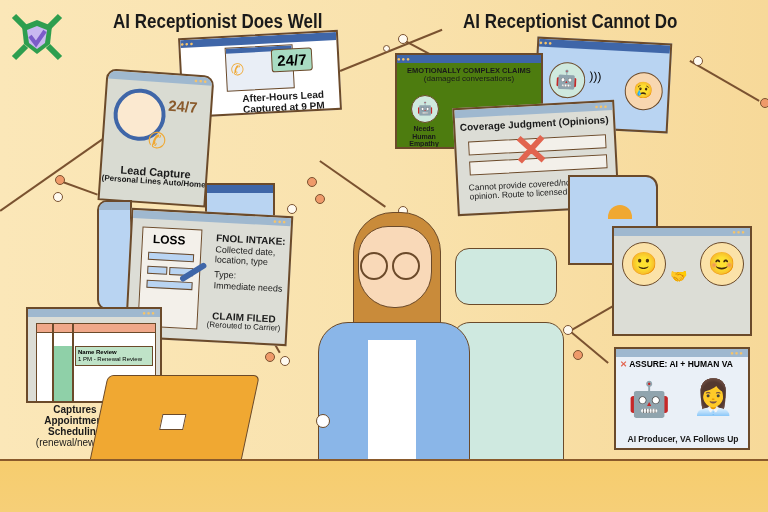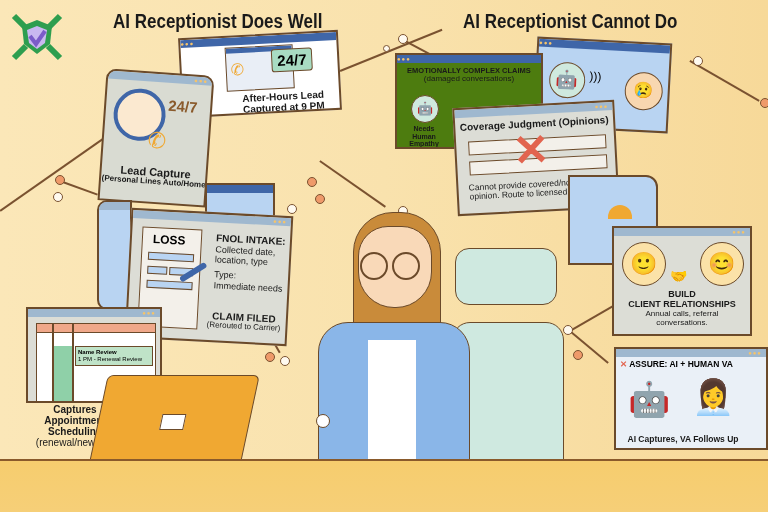--- a/index.html
+++ b/index.html
@@ -191,39 +191,33 @@
   <div style="position:absolute;left:38px;top:28px;width:24px;height:14px;background:#f0a832;border-radius:12px 12px 0 0;"></div>
 </div>
 
 <div class="win" style="left:612px;top:226px;width:140px;height:110px;background:#dcddd6;">
   <div class="bar" style="background:#9fb8cf;">
       <span class="dots" style="right:4px;">●●●</span>
     </div>
   <div style="position:absolute;left:8px;top:14px;width:42px;height:42px;border-radius:50%;background:#fbe2a8;border:1.5px solid #6b4a2a;text-align:center;line-height:42px;font-size:22px;">🙂</div>
   <div style="position:absolute;left:56px;top:40px;font-size:14px;">🤝</div>
   <div style="position:absolute;left:86px;top:14px;width:42px;height:42px;border-radius:50%;background:#fbe2a8;border:1.5px solid #6b4a2a;text-align:center;line-height:42px;font-size:22px;">😊</div>
-  <div class="lbl" style="left:0;top:62px;width:136px;font-size:8px;">
-    <div class="b" style="font-size:9px;">BUILD</div>
-    <div class="b" style="font-size:9px;">CLIENT RELATIONSHIPS</div>
-    <div>Annual calls, referral</div>
-    <div>conversations.</div>
-  </div>
-</div>
-
-<div class="win" style="left:614px;top:347px;width:154px;height:103px;background:#eaf0f7;">
+</div>
+
+<div class="win" style="left:614px;top:347px;width:136px;height:103px;background:#eaf0f7;">
   <div class="bar" style="background:#9fb8cf;">
       <span class="dots" style="right:4px;">●●●</span>
     </div>
   <div class="b" style="position:absolute;left:4px;top:10px;font-size:8.5px;white-space:nowrap;">
     <span style="color:#e2644f;">✕</span>
     <span>ASSURE: AI + HUMAN VA</span>
   </div>
   <div style="position:absolute;left:12px;top:30px;font-size:34px;">🤖</div>
   <div style="position:absolute;left:76px;top:28px;font-size:34px;">👩‍💼</div>
-  <div class="lbl b" style="left:0;top:86px;width:134px;font-size:8.5px;">AI Captures, VA Follows Up</div>
+  <div class="lbl b" style="left:0;top:86px;width:134px;font-size:8.5px;">AI Producer, VA Follows Up</div>
 </div>
 
 <div style="position:absolute;left:455px;top:248px;width:100px;height:55px;background:#cfe9e0;border:1.5px solid #6b4a2a;border-radius:14px;"></div>
 <div style="position:absolute;left:452px;top:322px;width:110px;height:140px;background:#cfe9e0;border:1.5px solid #6b4a2a;border-radius:18px 18px 0 0;"></div>
 
 <div>
   <div style="position:absolute;left:353px;top:212px;width:86px;height:150px;background:#c98b3a;border-radius:40px 40px 10px 10px;border:1.5px solid #6b4a2a;"></div>
   <div style="position:absolute;left:358px;top:226px;width:72px;height:80px;background:#f9d9b8;border-radius:30px 30px 36px 36px;border:1.5px solid #6b4a2a;"></div>
   <div style="position:absolute;left:360px;top:252px;width:24px;height:24px;border:2px solid #6b4a2a;border-radius:50%;"></div>
   <div style="position:absolute;left:392px;top:252px;width:24px;height:24px;border:2px solid #6b4a2a;border-radius:50%;"></div>

